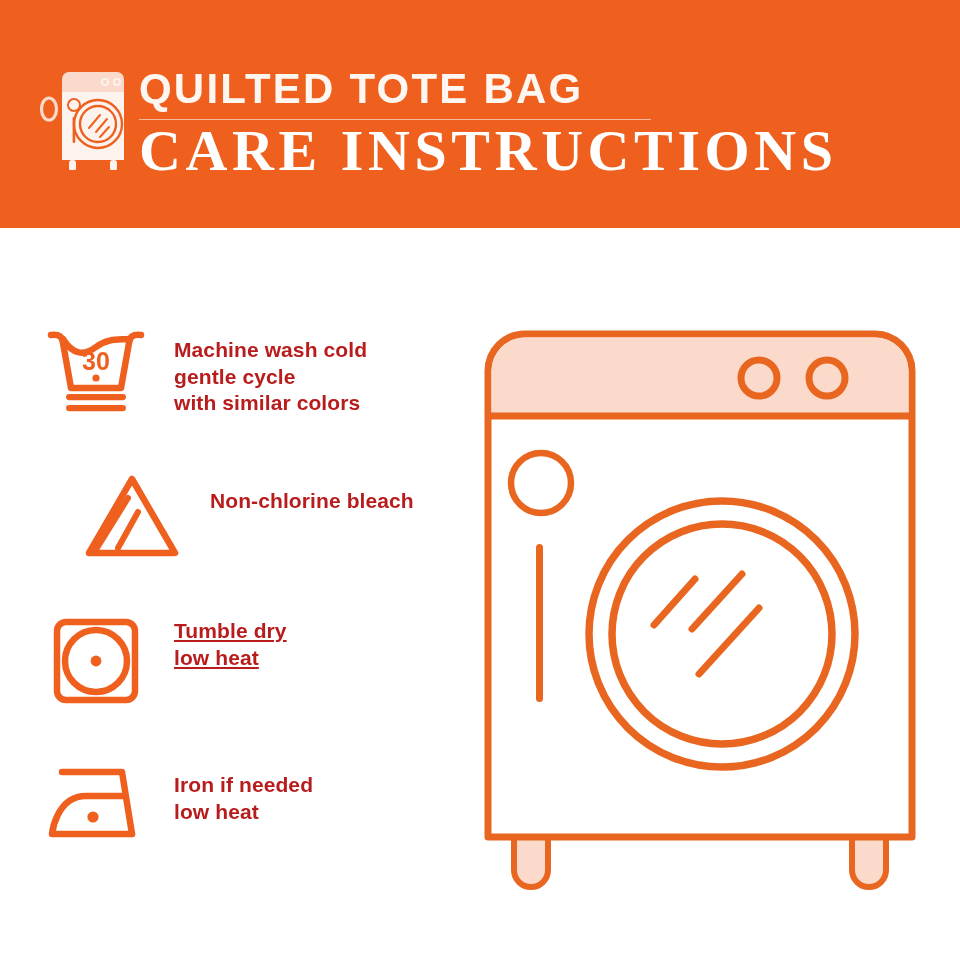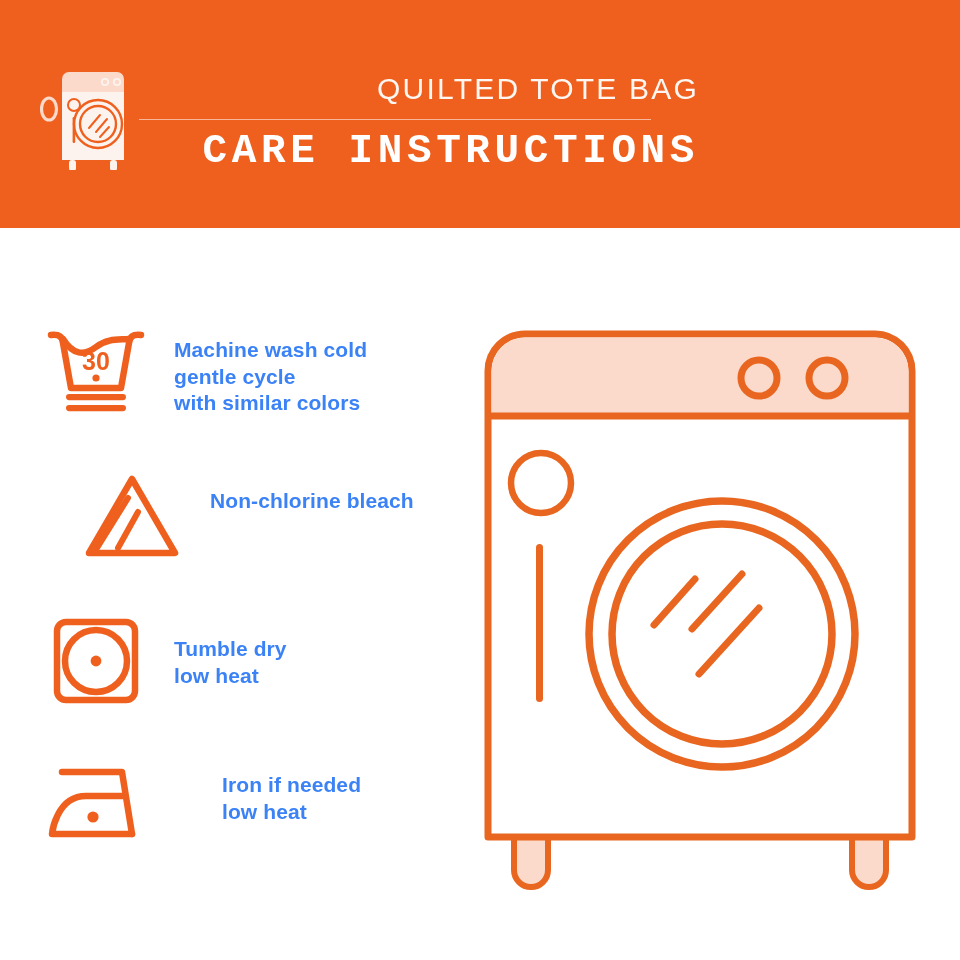--- a/index.html
+++ b/index.html
@@ -34,43 +34,42 @@
     height: 108px;
   }
   #title-block {
     position: absolute;
     left: 139px;
     top: 66px;
     width: 560px;
   }
   #title-main {
     color: #FDF6F1;
-    font-size: 30px;
-    font-weight: 400;
+    font-size: 42px;
+    font-weight: 700;
     letter-spacing: 2.2px;
     line-height: 46px;
     white-space: nowrap;
     font-family: "Liberation Sans", sans-serif;
-    text-align: right;
   }
   #title-divider {
     width: 512px;
     height: 1px;
     background: rgba(255,255,255,0.55);
     margin-top: 7px;
     margin-bottom: 7px;
   }
   #title-sub {
     color: #FFFFFF;
-    font-size: 41px;
+    font-size: 58px;
     font-weight: 700;
     letter-spacing: 4.6px;
     line-height: 48px;
     white-space: nowrap;
-    font-family: Liberation Mono, monospace;
+    font-family: Liberation Serif, serif;
     text-align: right;
   }
 
   
   #care-list {
     position: absolute;
     left: 0;
     top: 228px;
     width: 470px;
     height: 732px;
@@ -78,44 +77,44 @@
   .care-row {
     position: absolute;
     left: 0;
     width: 470px;
     display: flex;
     align-items: flex-start;
   }
   .care-row.r0 { top: 97px;  }
   .care-row.r1 { top: 242px; padding-left: 36px; }
   .care-row.r2 { top: 386px; }
-  .care-row.r3 { top: 532px; gap: 48px; }
+  .care-row.r3 { top: 532px; }
 
   .care-symbol {
     width: 112px;
     min-width: 112px;
     height: 96px;
     margin-left: 40px;
     display: flex;
     align-items: flex-start;
     justify-content: flex-end;
   }
   .care-text {
     margin-left: 22px;
-    color: #3b82f6;
+    color: #b91c1c;
     font-size: 21px;
     font-weight: 700;
     line-height: 26.5px;
     letter-spacing: 0.1px;
     font-family: "Liberation Sans", sans-serif;
   }
   .care-text .ln { display: block; white-space: nowrap; }
   .care-row.r0 .care-text { margin-top: 12px; }
   .care-row.r1 .care-text { margin-top: 18px; }
-  .care-row.r2 .care-text { margin-top: 22px; }
+  .care-row.r2 .care-text { margin-top: 4px; text-decoration: underline; }
   .care-row.r3 .care-text { margin-top: 12px; }
 
   
   #machine-illustration {
     position: absolute;
     left: 470px;
     top: 316px;
     width: 460px;
     height: 580px;
   }

